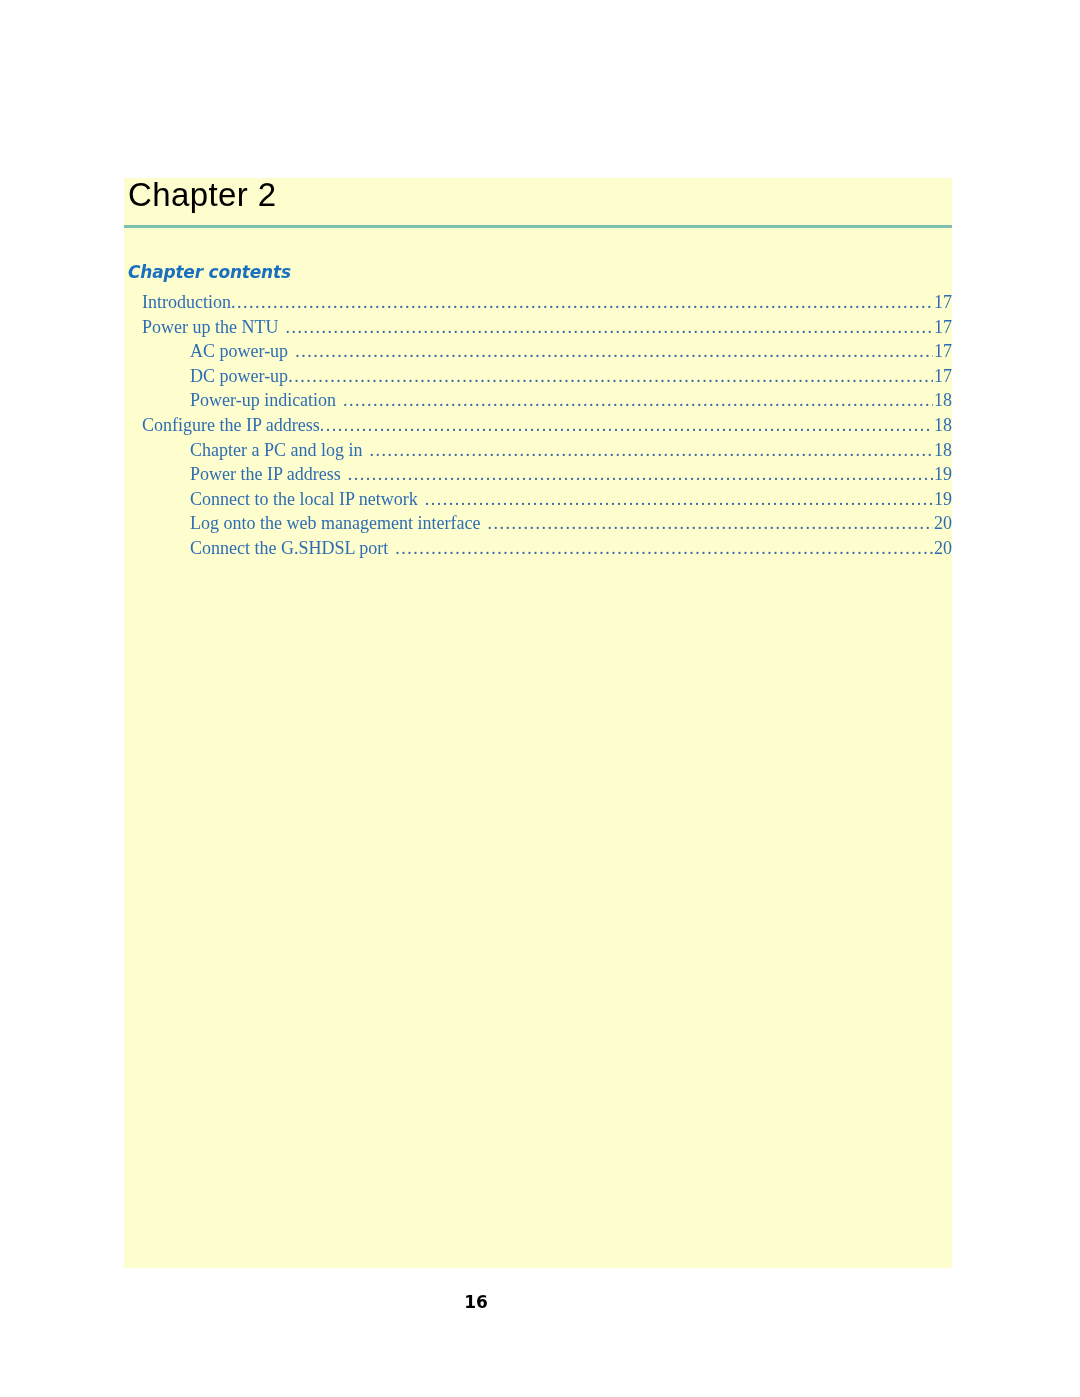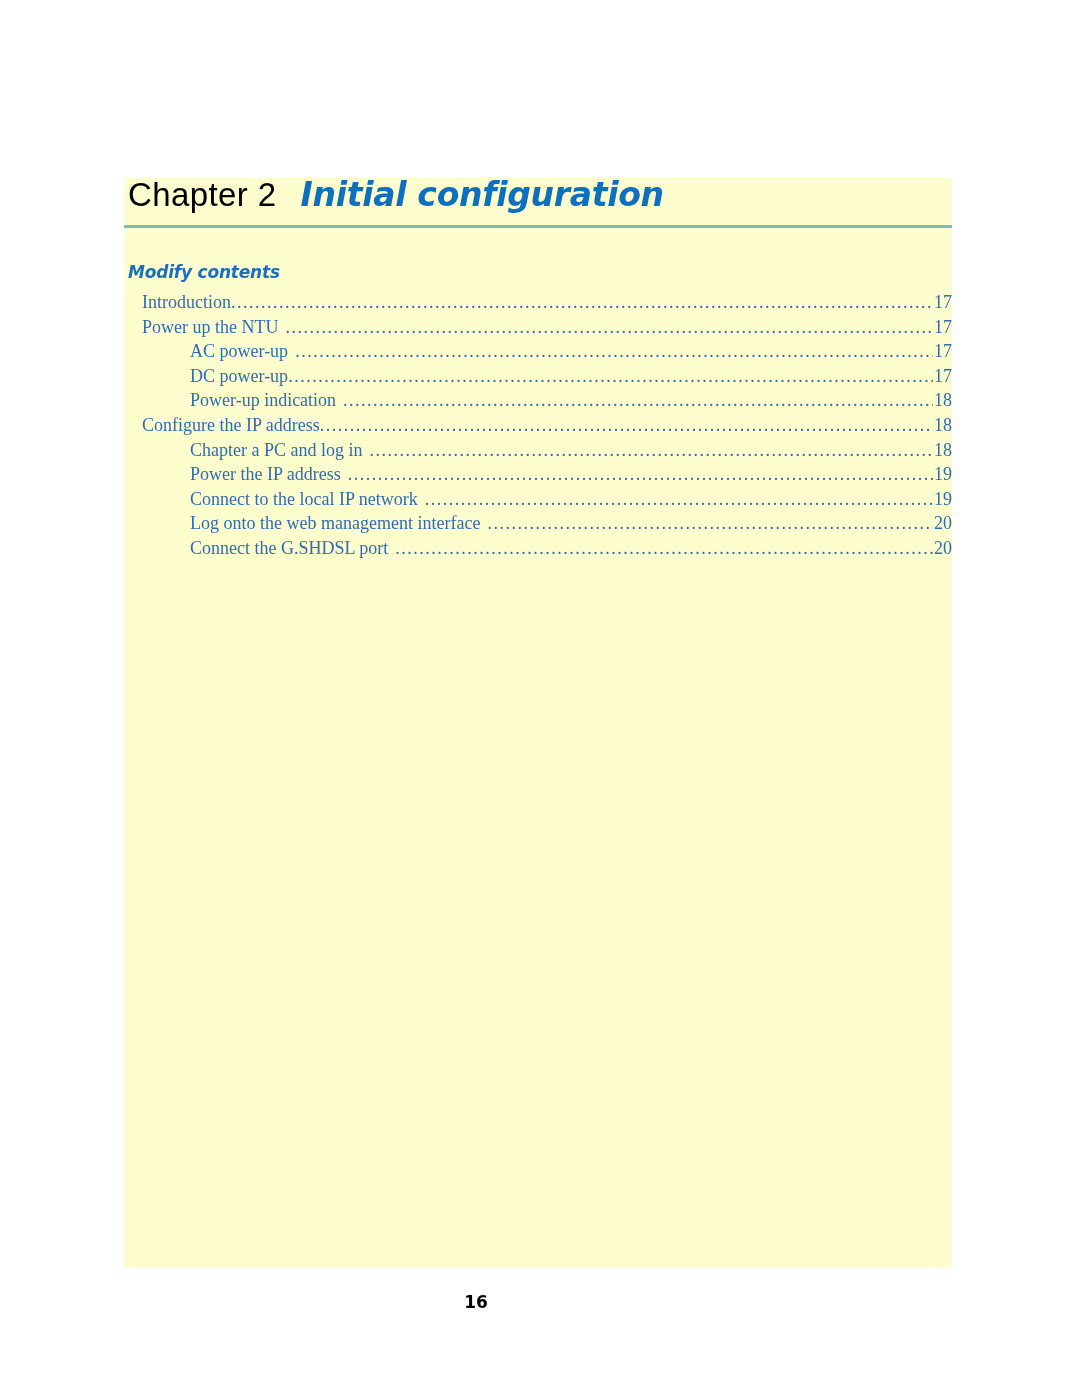--- a/index.html
+++ b/index.html
@@ -141,26 +141,25 @@
     color: #000000;
   }
 </style>
 </head>
 <body>
 
 <div id="content-panel">
 
   <div id="chapter-heading">
     <span id="chapter-label">Chapter 2</span>
-    <span id="chapter-title">Initial configuration</span>
   </div>
 
   <div id="heading-rule"></div>
 
-  <div id="chapter-contents-heading">Modify contents</div>
+  <div id="chapter-contents-heading">Chapter contents</div>
 
   <div id="toc">
       <div class="toc-entry level-1">
         <span class="toc-text">Introduction</span>
         <span class="toc-gap"></span>
         <span class="toc-leader">.......................................................................................................................................................................................................</span>
         <span class="toc-page">17</span>
       </div>
       <div class="toc-entry level-1 spaced">
         <span class="toc-text">Power up the NTU</span>

